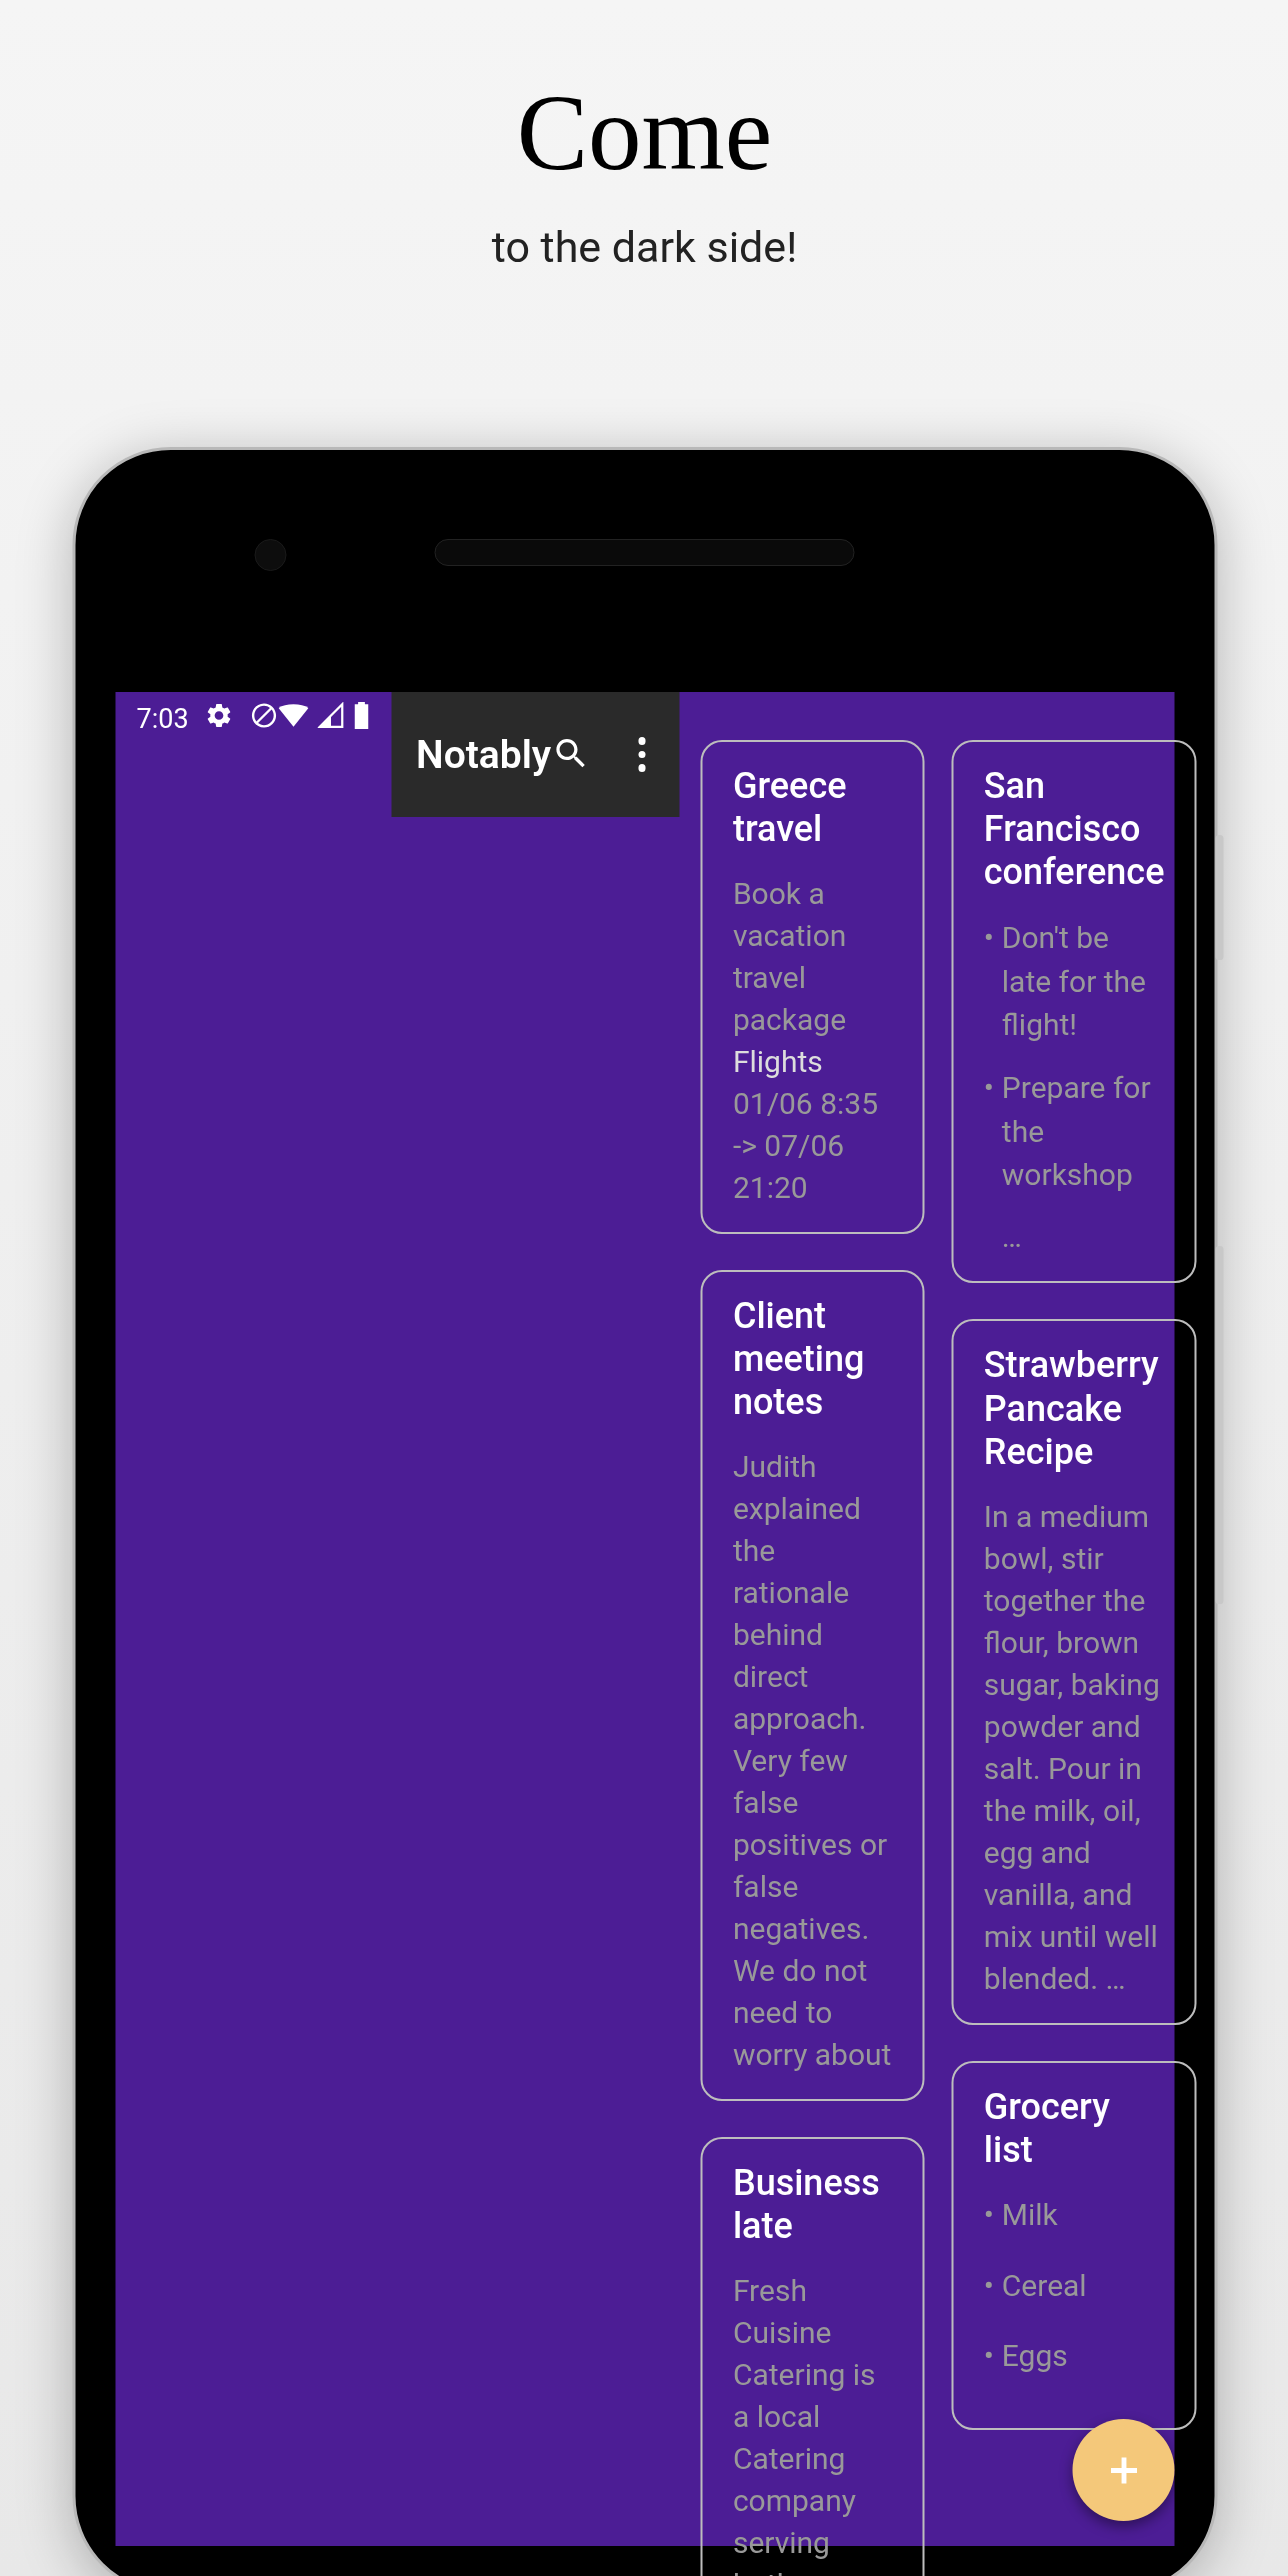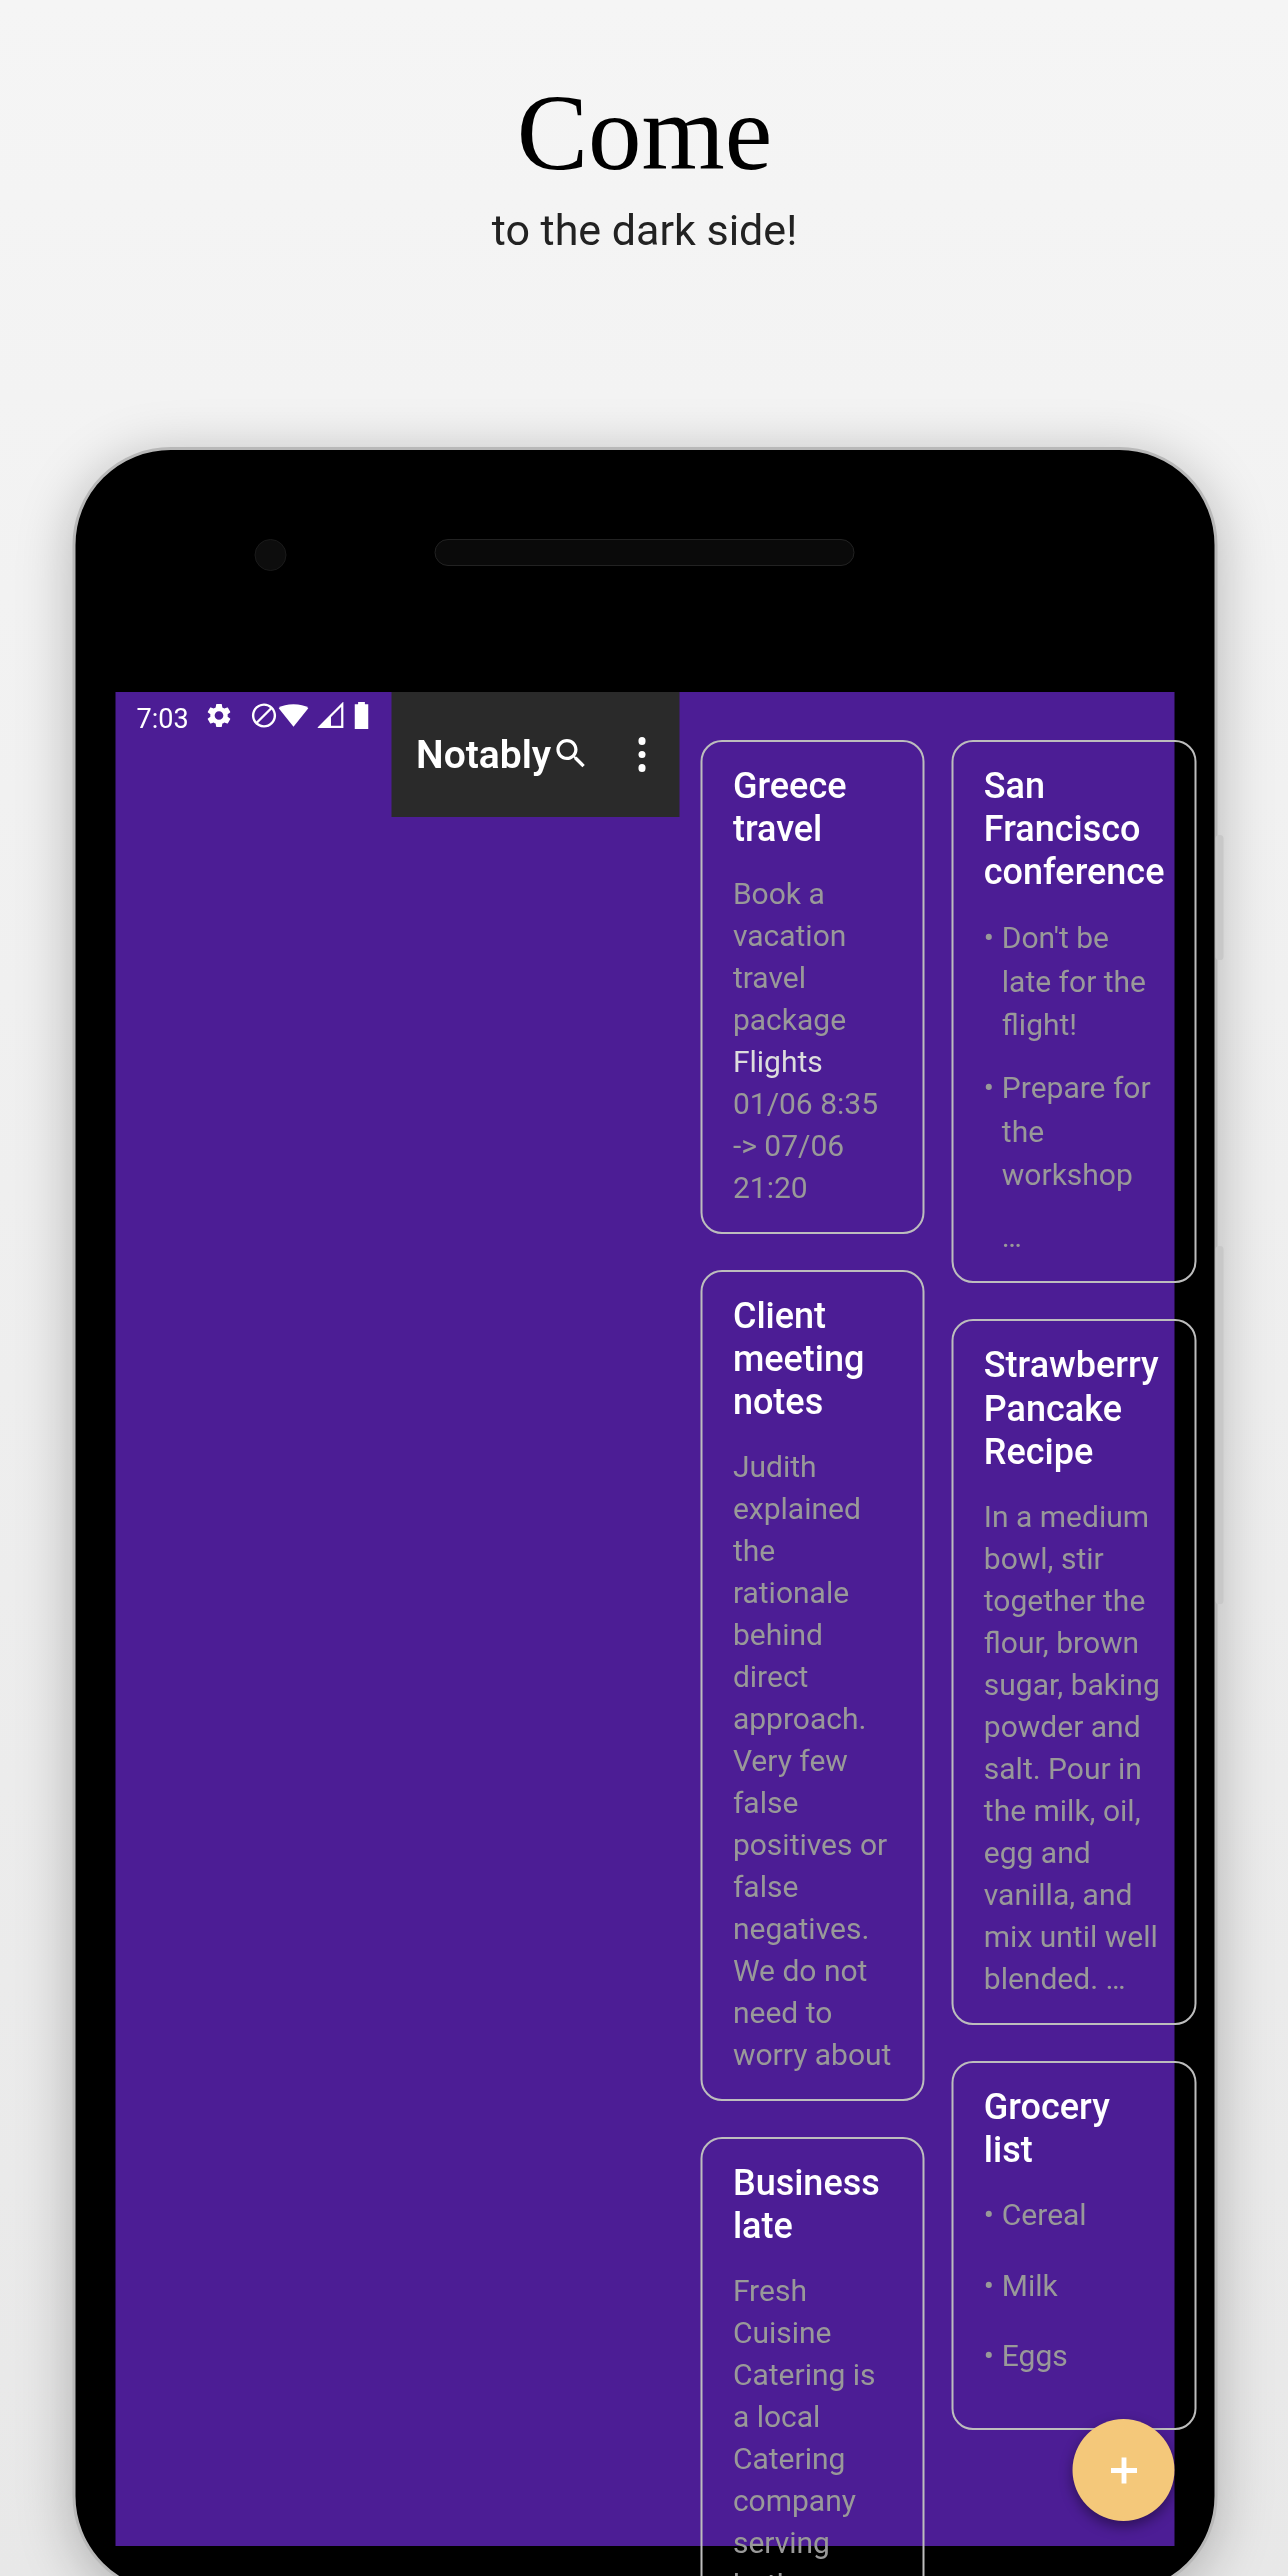--- a/index.html
+++ b/index.html
@@ -17,21 +17,21 @@
   }
   .hero-title {
     font-family: Georgia, "Times New Roman", serif;
     font-size: 107px;
     color: #000000;
     font-weight: 400;
   }
   .hero-subtitle {
     font-size: 43px;
     color: #222;
-    margin-top: 10px;
+    margin-top: 27px;
     font-weight: 400;
   }
 
   .phone {
     position: absolute;
     left: 50%;
     transform: translateX(-50%);
     top: 447px;
     width: 1145px;
     height: 2147px;
@@ -293,22 +293,22 @@
         </div>
 
         <div class="note">
           <div class="note-title">Strawberry Pancake Recipe</div>
           <div class="note-body">In a medium bowl, stir together the flour,  brown sugar, baking powder and salt. Pour in the milk, oil, egg and vanilla, and mix until well blended. …</div>
         </div>
 
         <div class="note">
           <div class="note-title">Grocery list</div>
           <ul class="bullet-list tight">
+            <li>Milk</li>
             <li>Cereal</li>
-            <li>Milk</li>
             <li>Eggs</li>
           </ul>
         </div>
 
       </div>
 
       <div class="fab">
         <svg viewBox="0 0 24 24" fill="none">
             <path d="M12 4v16M4 12h16"></path>
           </svg>

